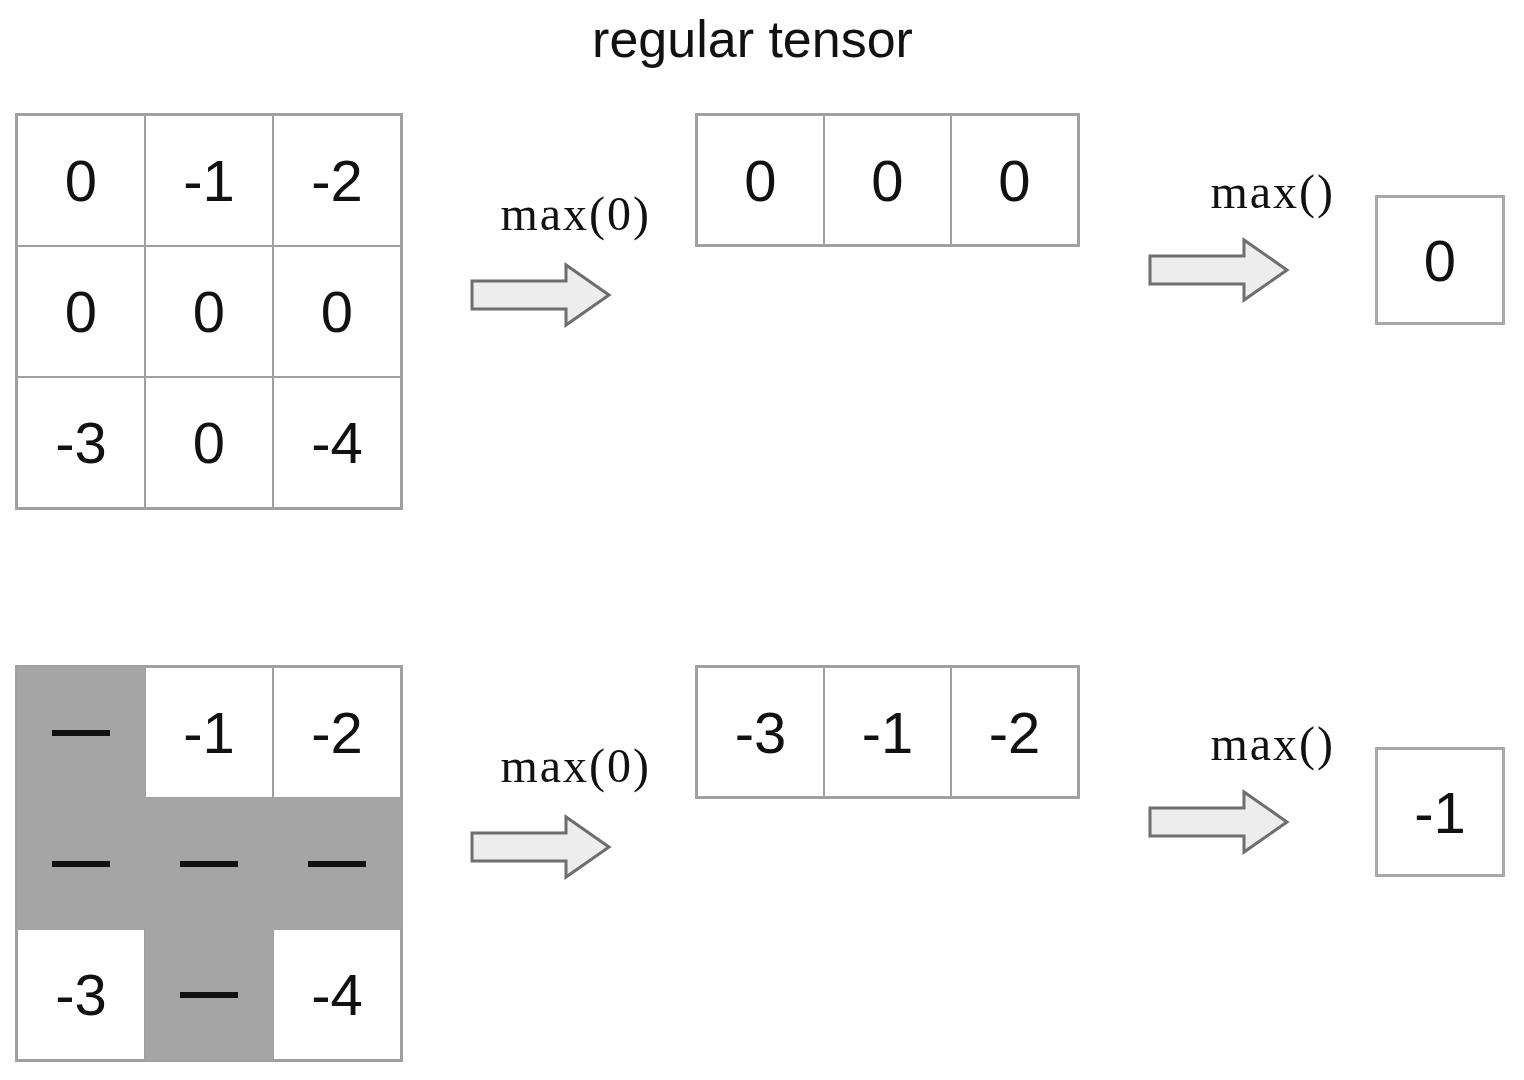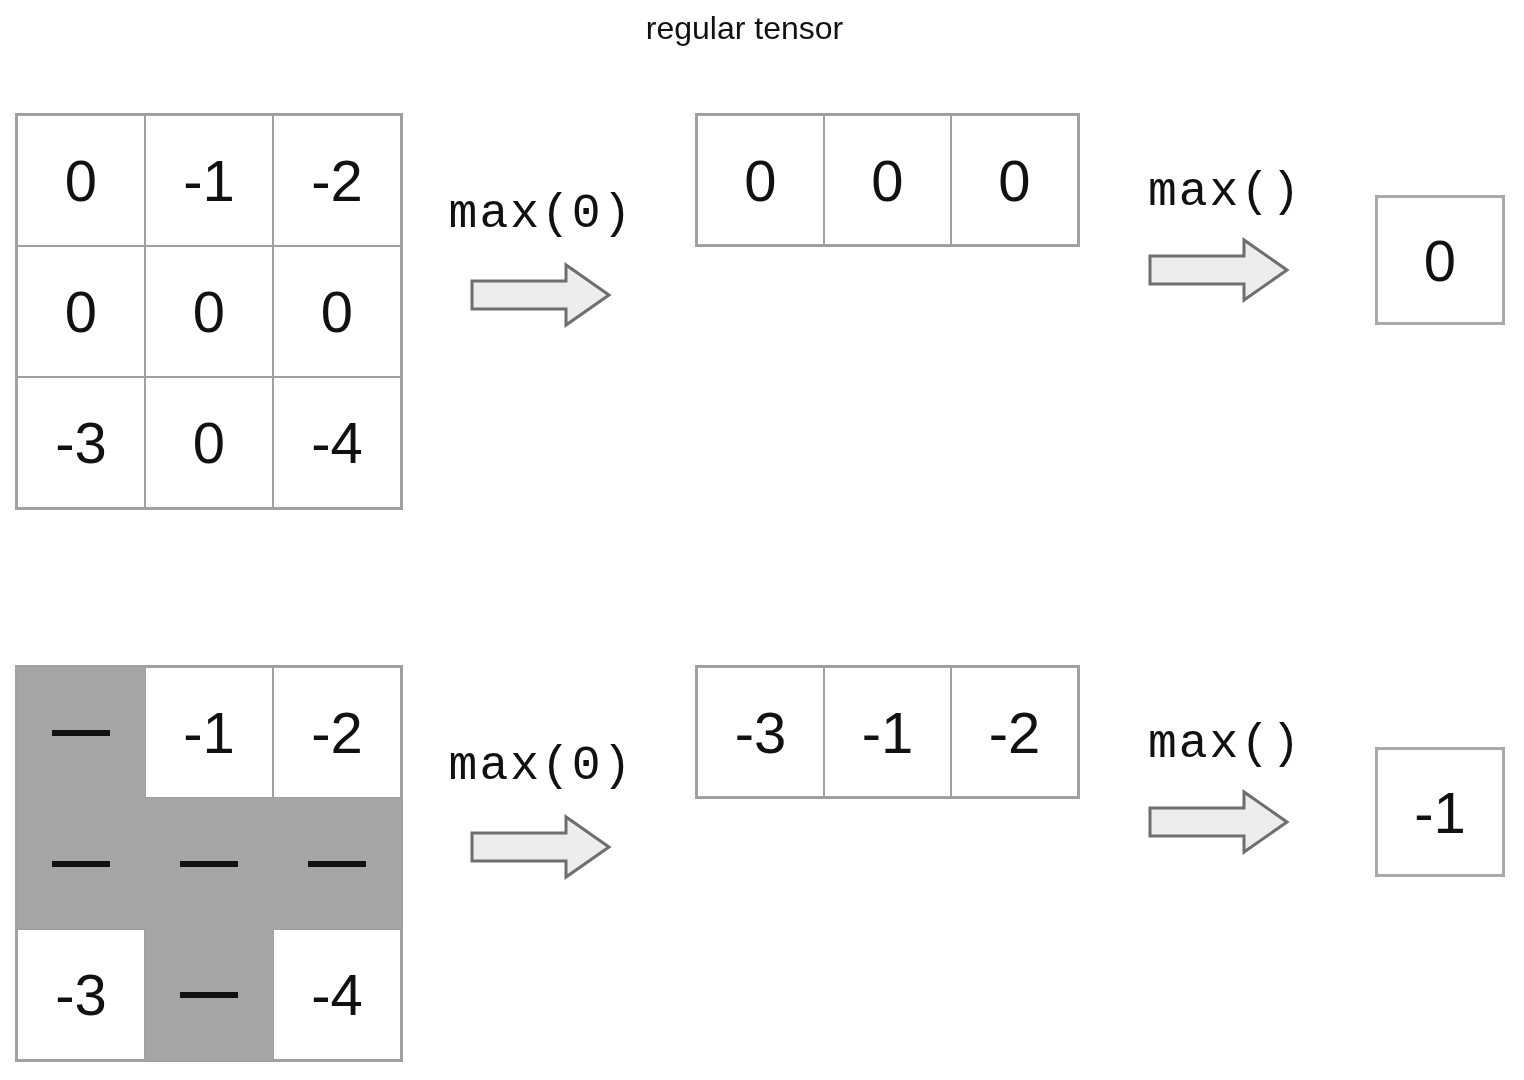--- a/index.html
+++ b/index.html
@@ -3,44 +3,44 @@
 <meta charset="utf-8">
 <style>
   html,body { margin:0; padding:0; background:#ffffff; }
   .canvas {
     position:relative; width:1524px; height:1080px;
     background:#ffffff; overflow:hidden;
     font-family:"Liberation Sans", sans-serif; color:#111111;
   }
   .abs { position:absolute; }
   .title {
-    left:2px; width:1485px; text-align:center;
-    font-size:32px; line-height:1.15; color:#111111;
+    left:10px; width:1485px; text-align:center;
+    font-size:52px; line-height:1.15; color:#111111;
   }
   .grid {
     display:grid; border:2px solid #a0a0a0; background:#ffffff;
     box-sizing:content-box;
   }
   .g3  { grid-template-columns:repeat(3,128px); grid-template-rows:repeat(3,131px); }
   .g13 { grid-template-columns:repeat(3,127px); grid-template-rows:130px; }
   .cell {
     border:1px solid #a0a0a0; box-sizing:border-box;
     display:flex; align-items:center; justify-content:center;
     font-size:58px; background:#ffffff;
   }
   .cell.masked { background:#a5a5a5; border-color:#a5a5a5; }
   .dash { width:58px; height:6px; background:#111111; display:block; }
   .scell {
     border:3px solid #a9a9a9; width:130px; height:130px; box-sizing:border-box;
     display:flex; align-items:center; justify-content:center;
     font-size:58px; background:#ffffff;
   }
   .oplabel {
-    width:220px; text-align:center;
-    font-family:Liberation Mono, monospace;
+    width:220px; text-align:right;
+    font-family:Liberation Serif, serif;
     font-size:48px; letter-spacing:2px; line-height:1.1; color:#111111;
     white-space:nowrap;
   }
   .arrow { display:block; }
 </style>
 </head>
 <body>
 
 <div class="canvas">
 

